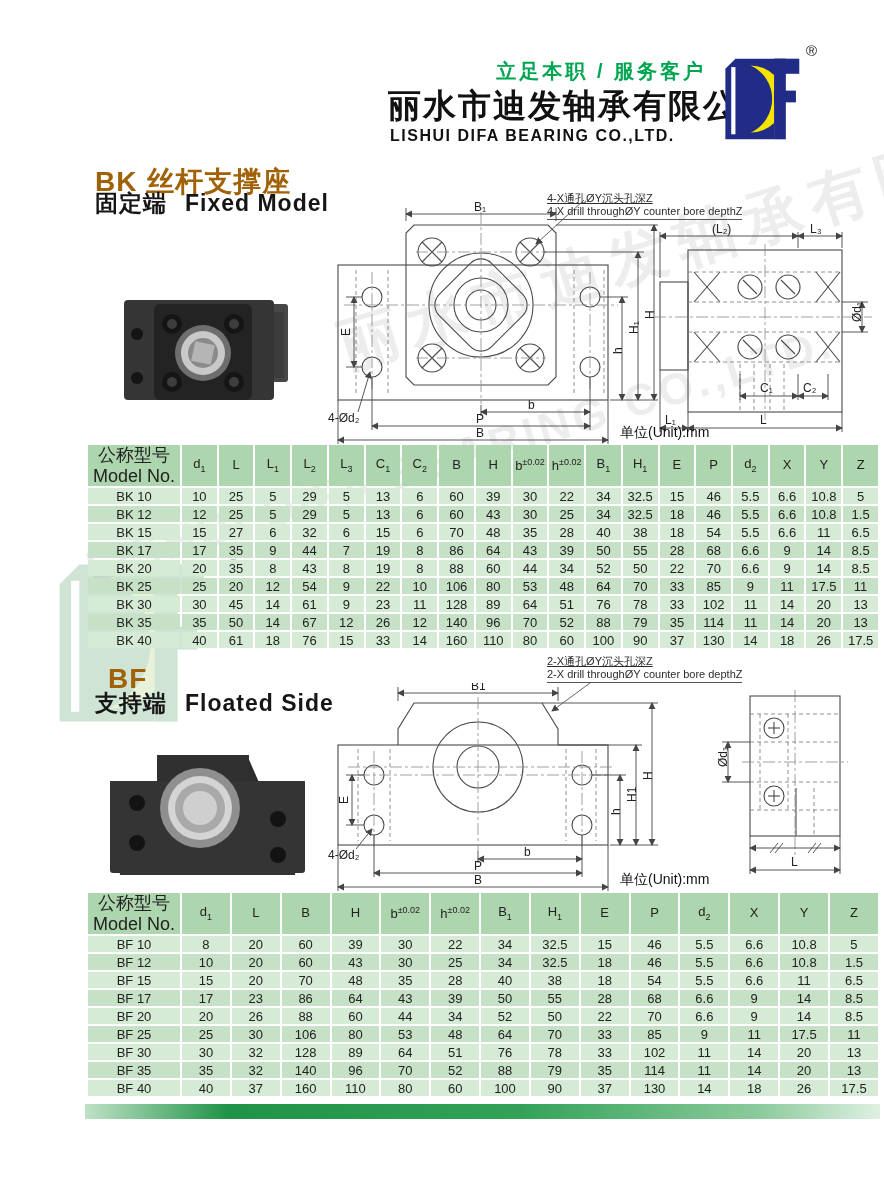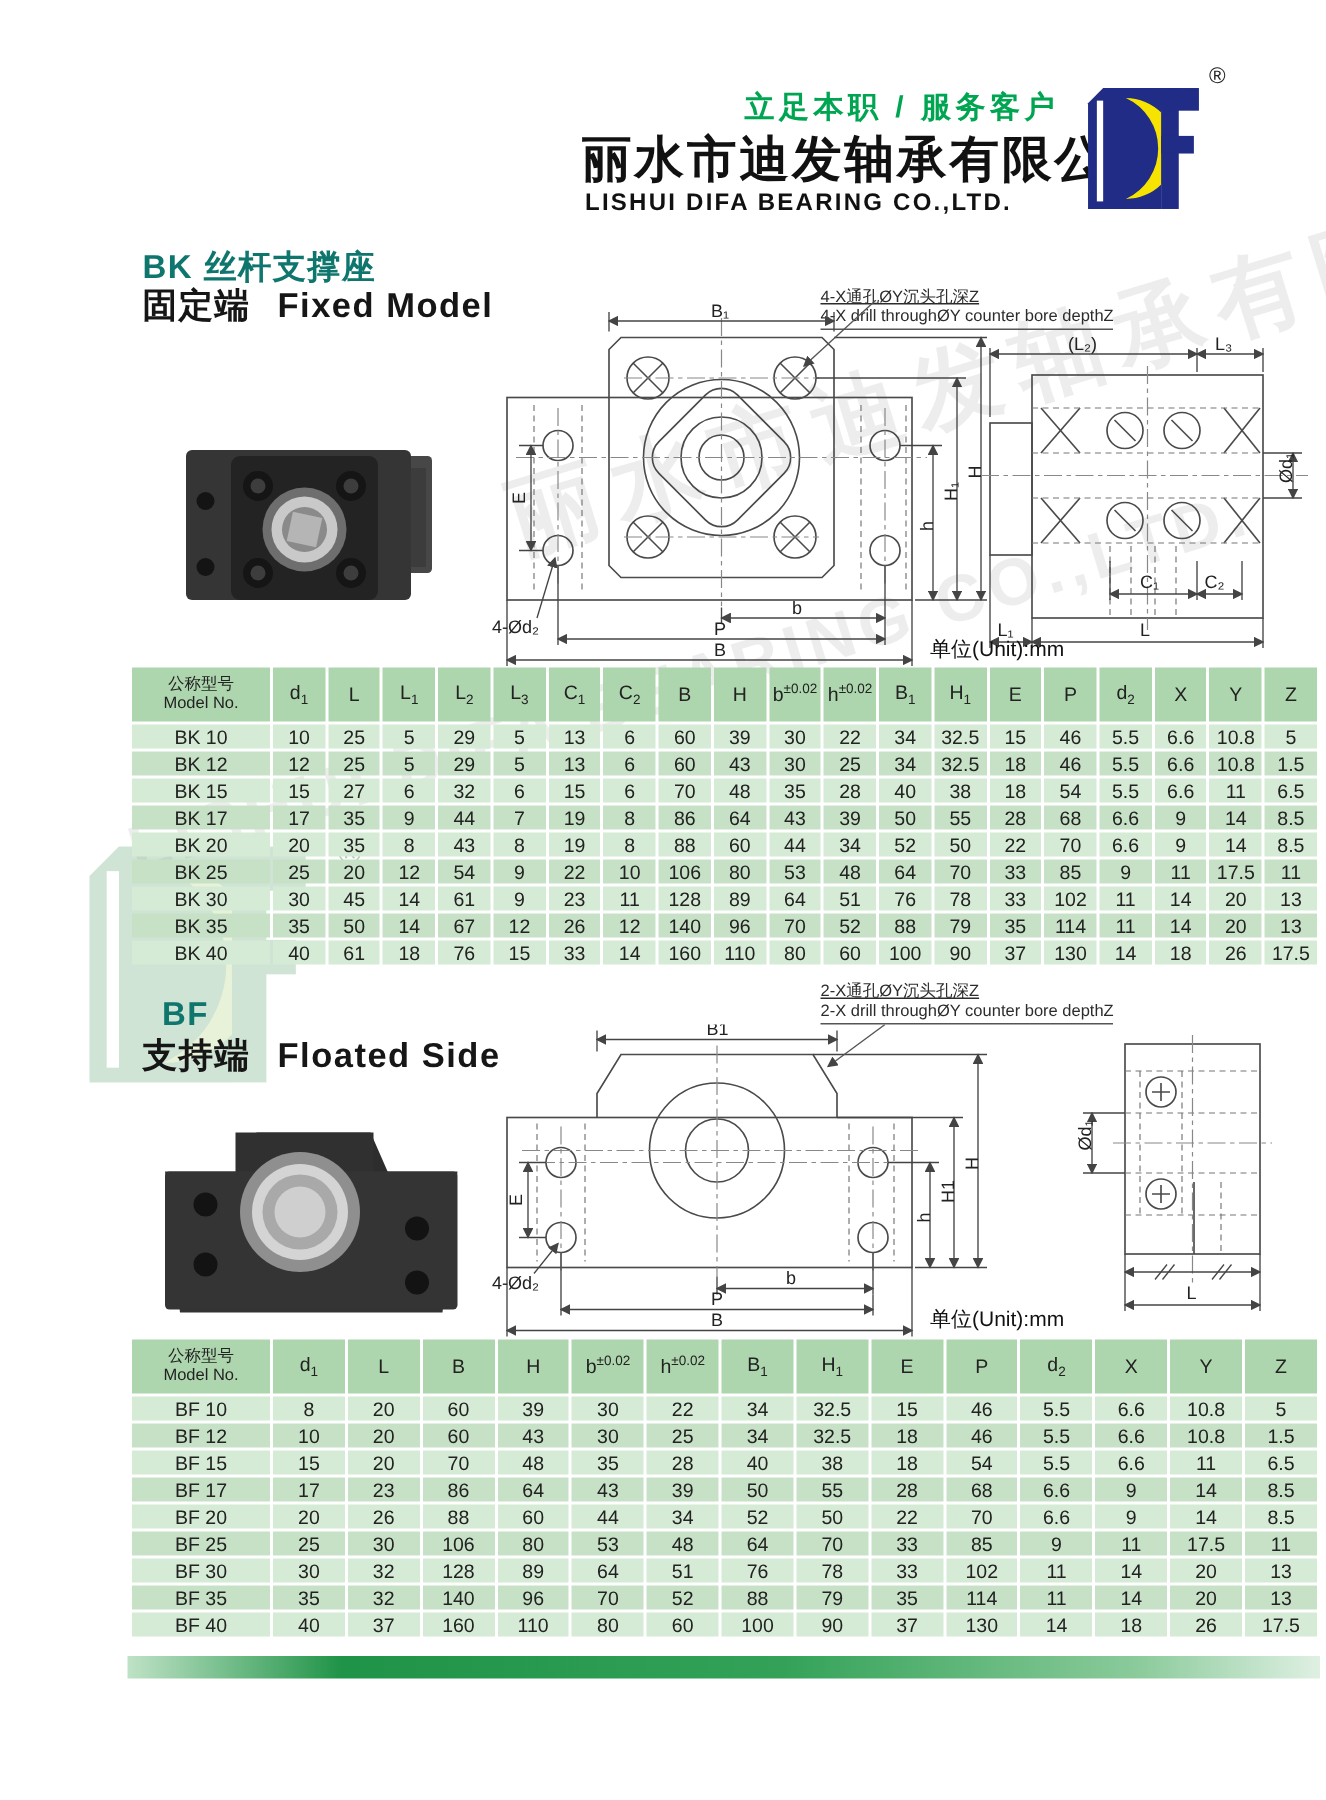--- a/index.html
+++ b/index.html
@@ -8,36 +8,36 @@
   .abs{position:absolute;}
 
   
   .slogan{left:400px;top:58px;width:306px;text-align:right;font-size:20px;font-weight:700;
           color:#00a551;letter-spacing:3px;}
   .company-cn{left:388px;top:84px;font-size:33px;font-weight:700;letter-spacing:2px;color:#111;}
   .company-en{left:390px;top:127px;font-size:16px;font-weight:700;letter-spacing:1.5px;color:#111;}
   .reg{left:806px;top:42px;font-size:15px;color:#222;}
 
   
-  .sec-t1{font-size:22px;font-weight:800;color:#0f766e;letter-spacing:1px;}
+  .sec-t1{font-size:28px;font-weight:800;color:#a16207;letter-spacing:1px;}
   .sec-t2{font-size:23px;font-weight:800;color:#161616;letter-spacing:1px;}
   .sec-t2 .gap{display:inline-block;width:18px;}
 
   
   .note{font-size:11px;line-height:13px;color:#2c2c2c;text-decoration:underline;}
   .note .ul{display:inline-block;border-bottom:1px solid #555;padding-bottom:1px;}
 
   .unit-note{width:258px;text-align:left;font-size:14px;color:#111;}
 
   
   .dim-table{border-collapse:separate;border-spacing:2px;table-layout:fixed;width:794px;
              font-size:13px;color:#222;}
   .dim-table th{background:#aed6ae;font-weight:400;height:36px;line-height:1.15;padding:0;
                 text-align:center;font-size:13px;}
-  .dim-table th.model-col{font-size:11px;margin-left:33px;}
+  .dim-table th.model-col{font-size:18px;margin-left:33px;}
   .dim-table td{height:16px;text-align:center;padding:0;}
   .dim-table tbody tr:nth-child(odd) td{background:#d6ebd6;}
   .dim-table tbody tr:nth-child(even) td{background:#c7e1c7;}
   .dim-table col.model{width:92px;}
   .dim-table sup,.dim-table sub{font-size:9px;}
 
   
   svg text{font-family:"Liberation Sans",sans-serif;font-size:12px;fill:#222;}
   svg .note-leader{stroke:#555;}
 

